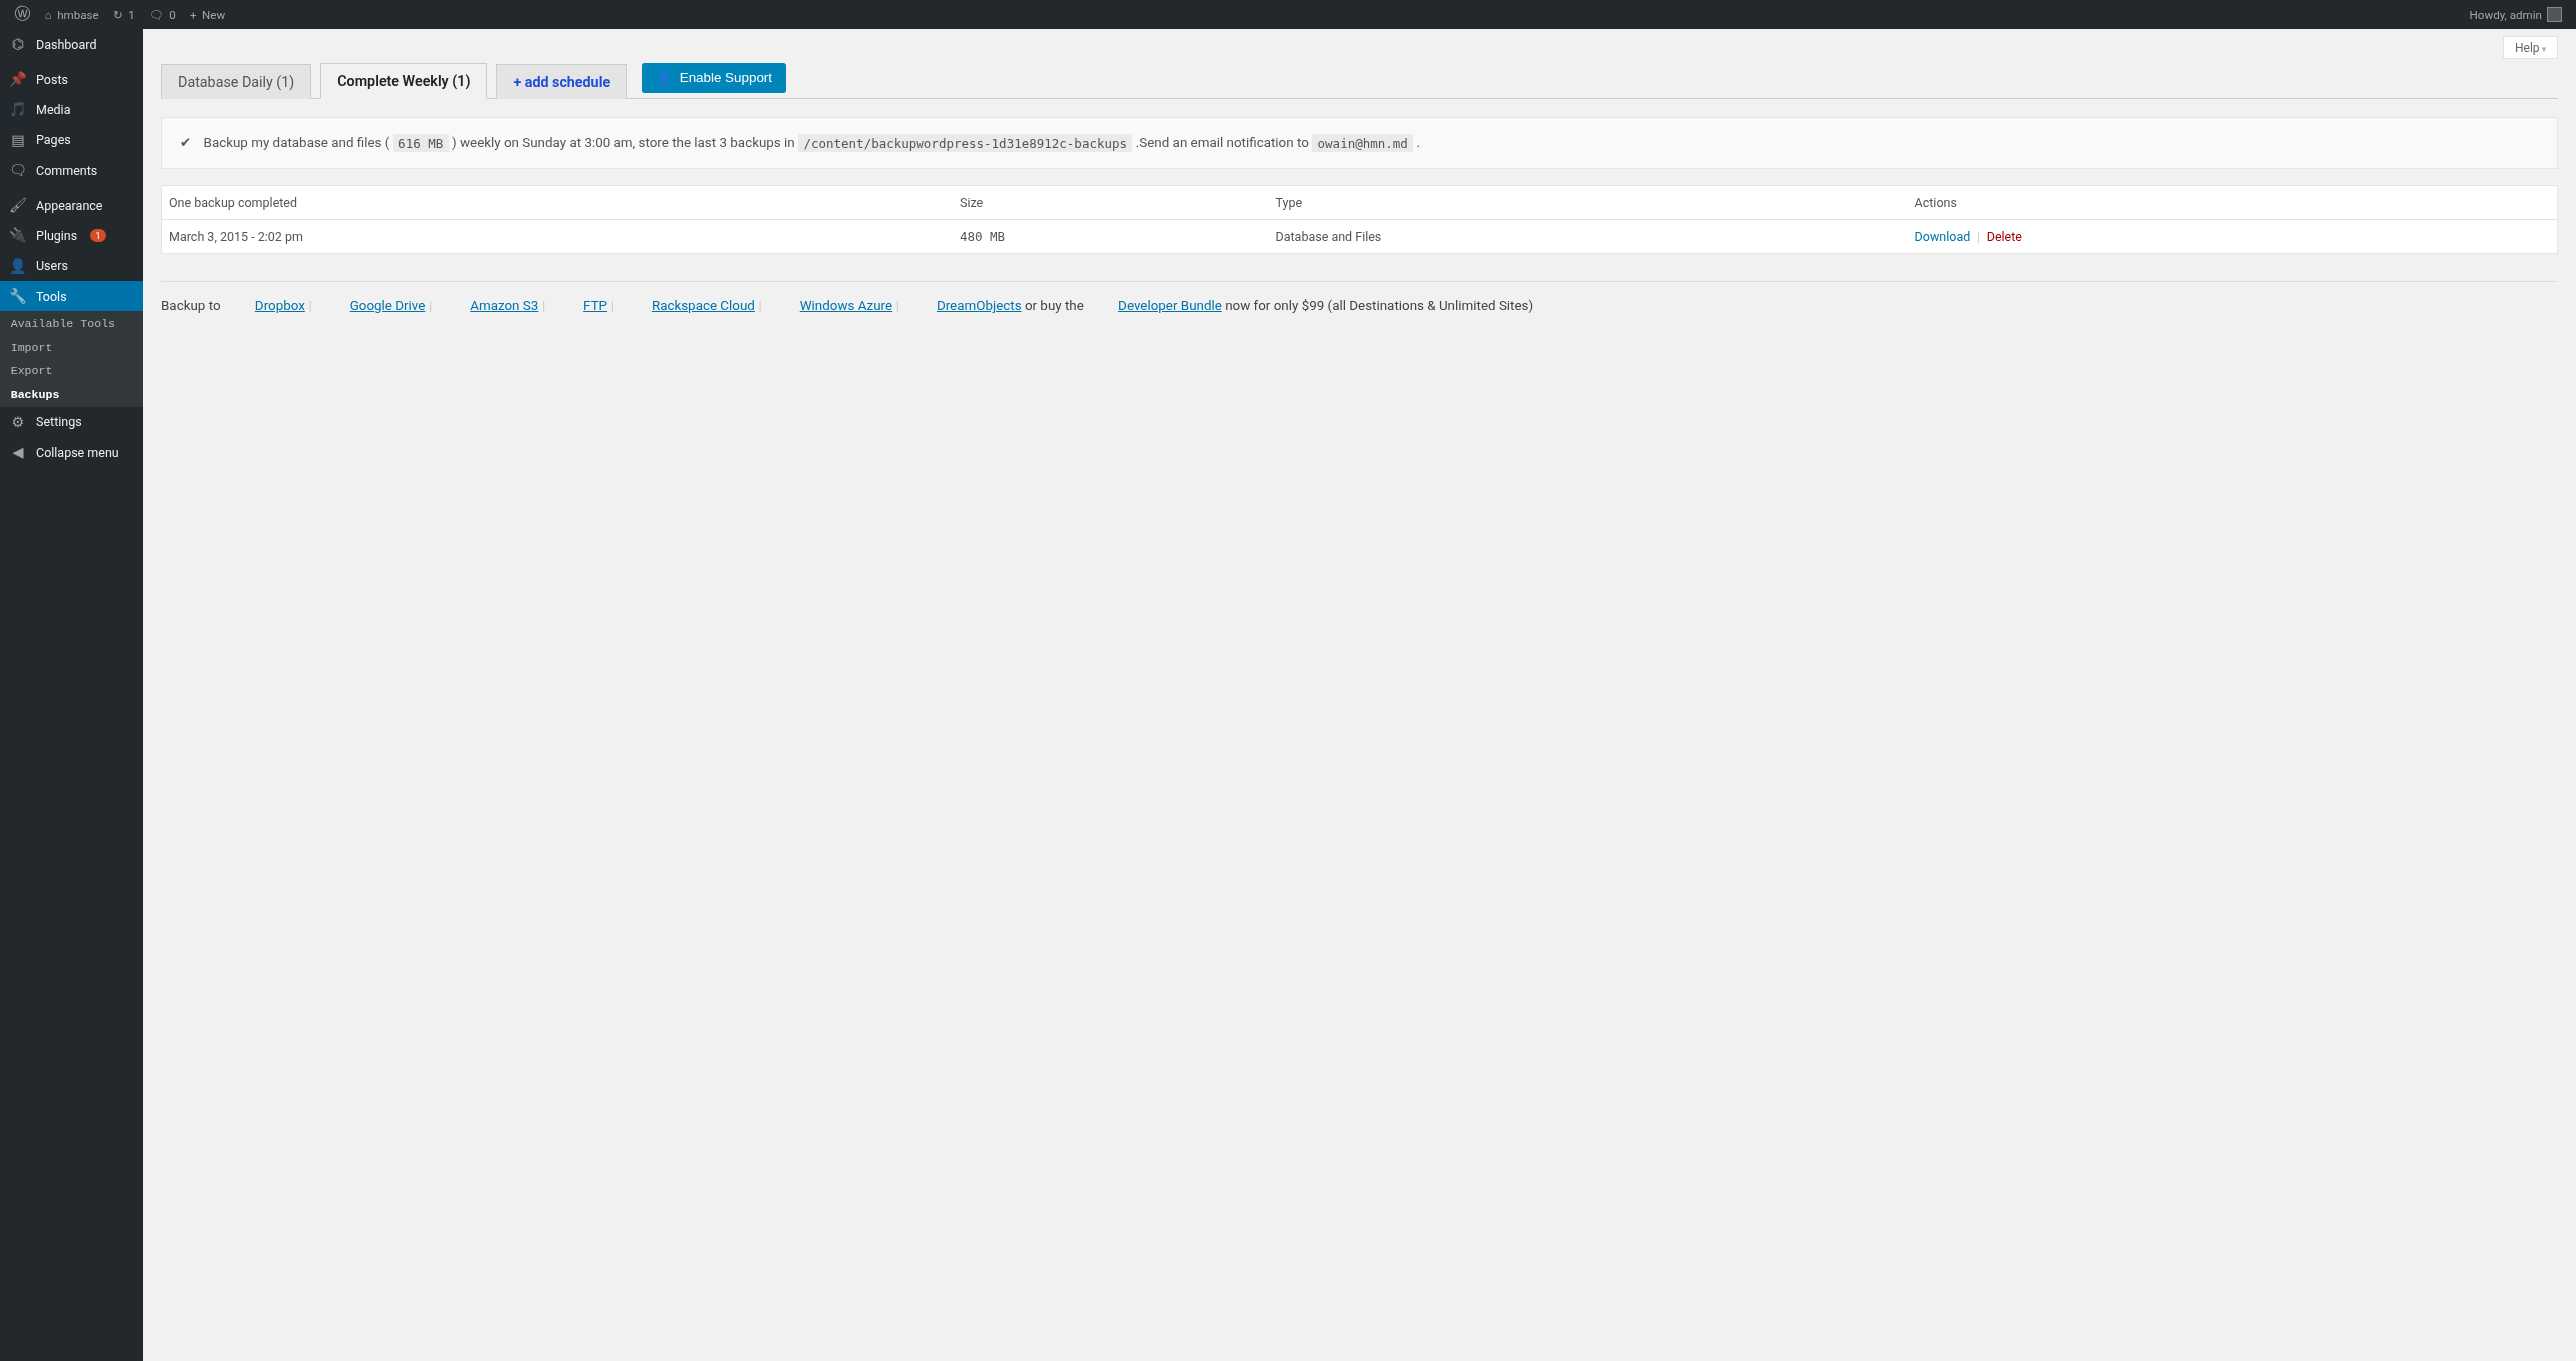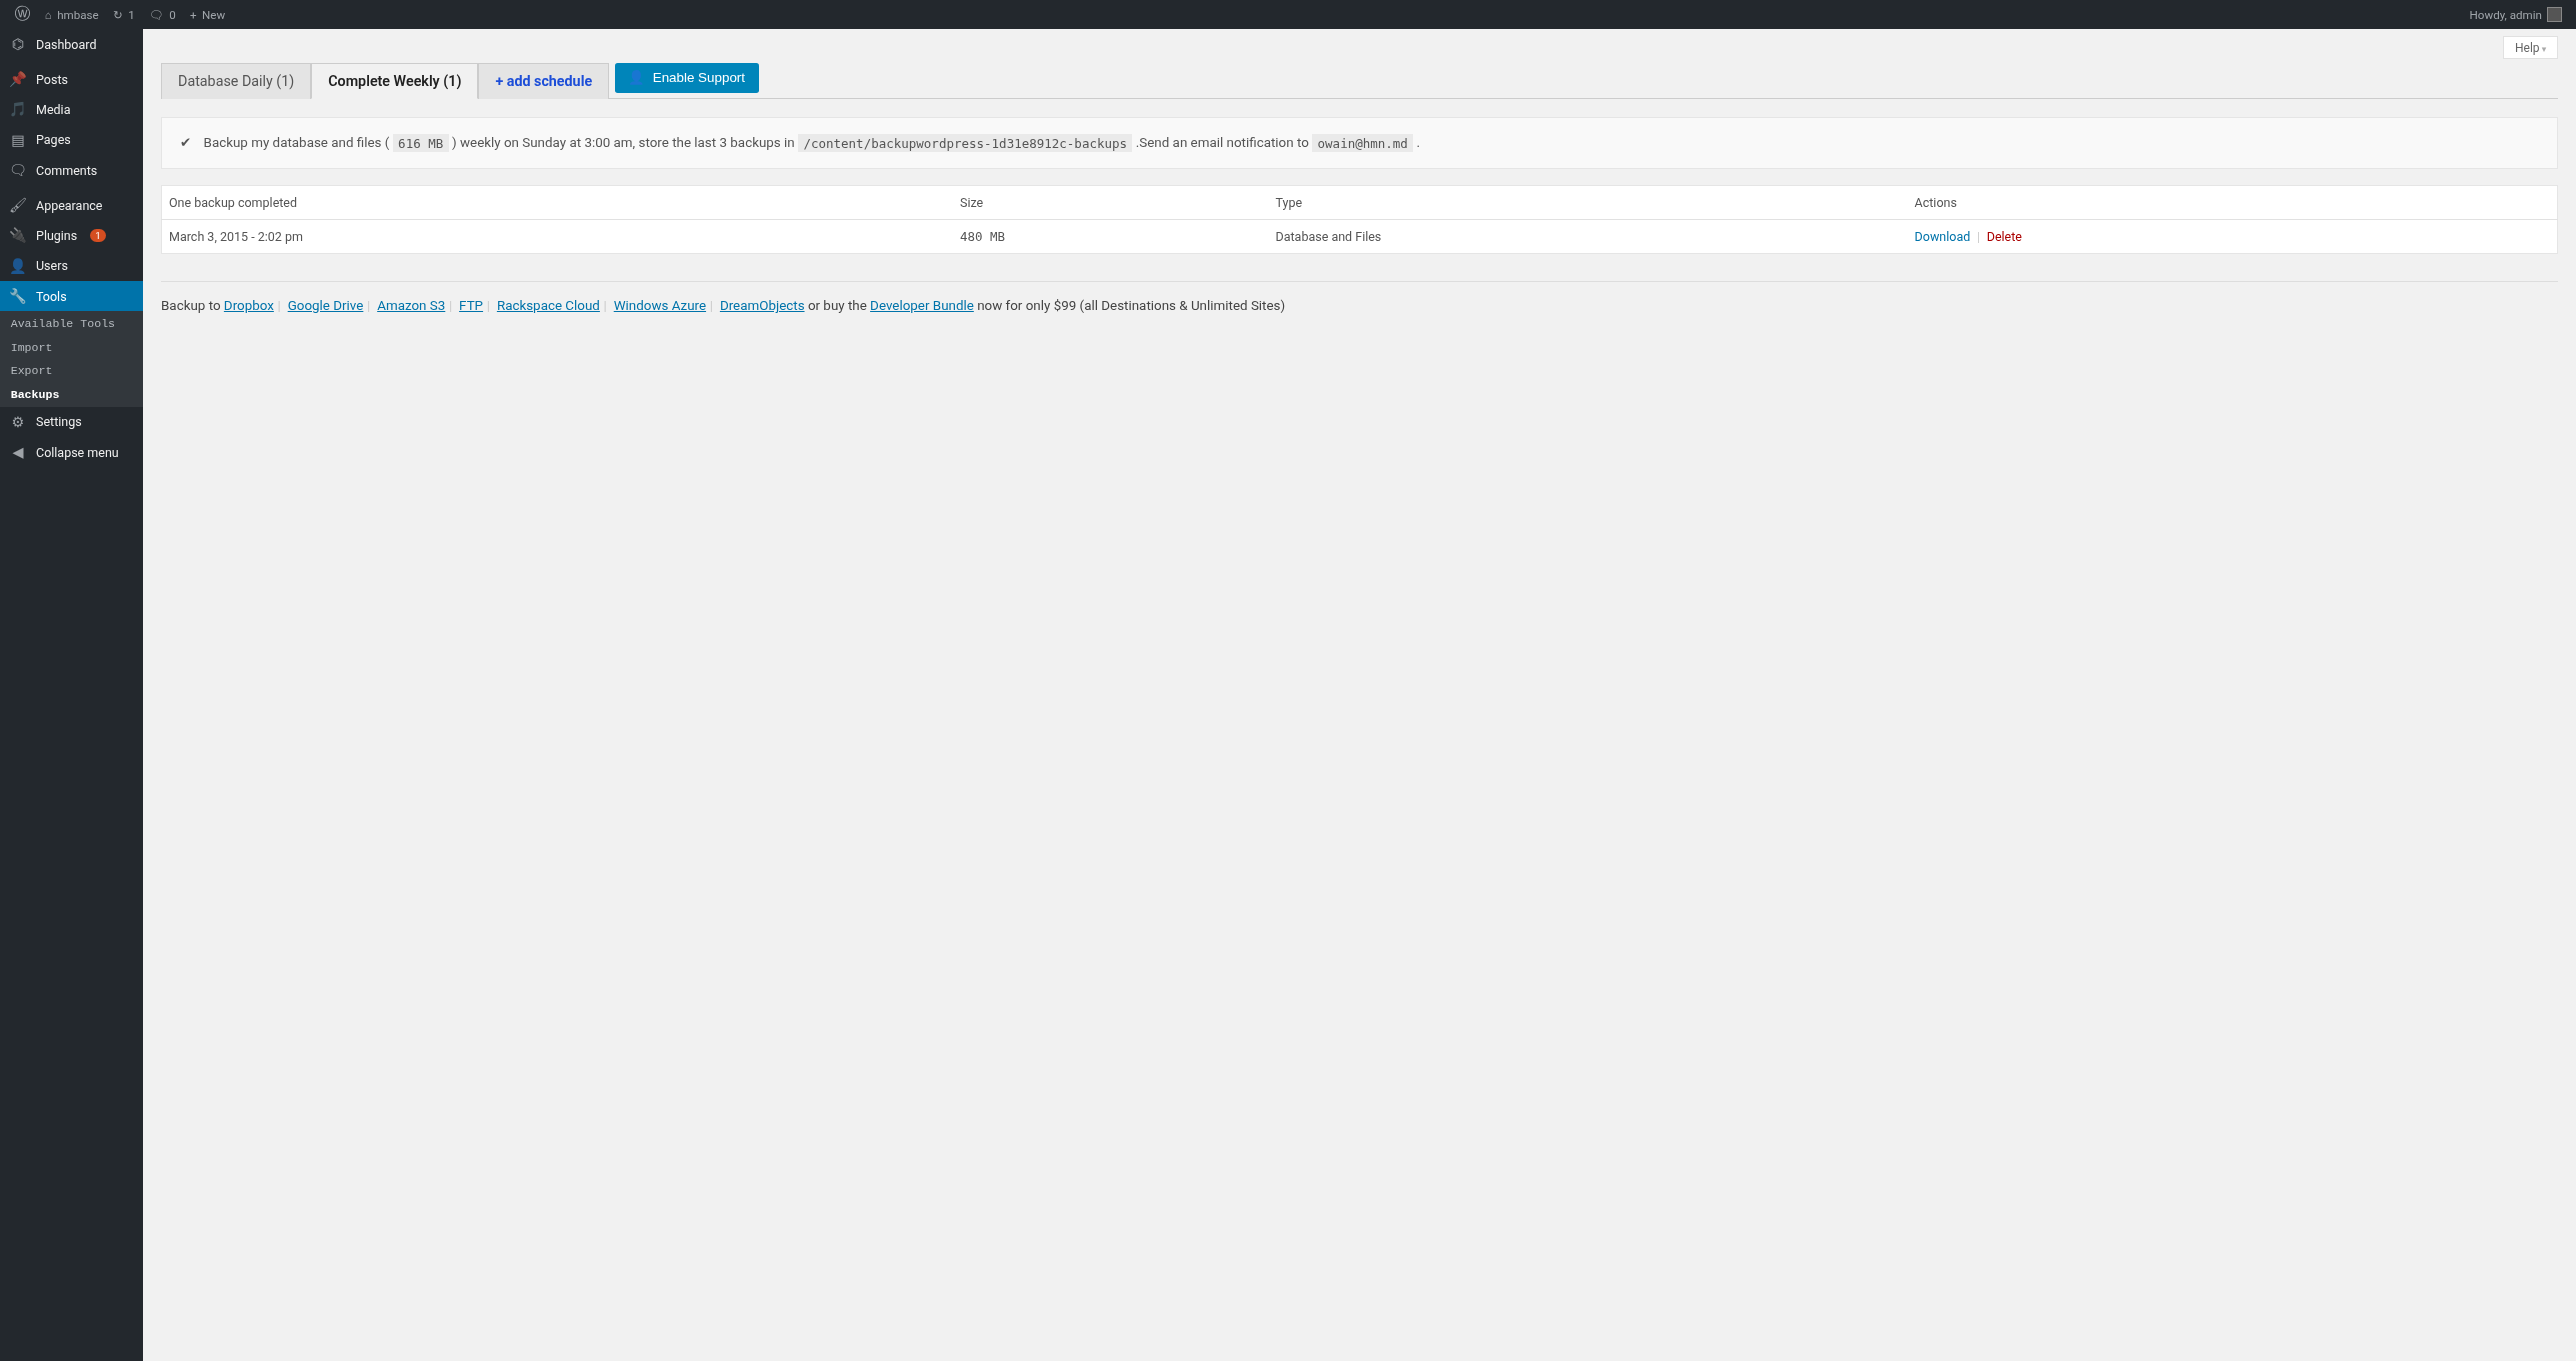--- a/index.html
+++ b/index.html
@@ -25,21 +25,21 @@
 .sidebar-item.active .sidebar-icon { color: #fff; }
 .badge { background: #d54e21; color: #fff; border-radius: 9px; padding: 0.9px 5.4px; font-size: 9.8px; margin-left: 3.6px; }
 .sidebar-sep { margin-top: 4.5px; }
 
 
 .main { flex: 1; padding: 9px 18px 36px 18px; position: relative; }
 .help-tab { position: absolute; top: 7.2px; right: 18px; border: 0.9px solid #e1e1e1; background: #fff; padding: 3.6px 10.7px; font-size: 12px; color: #666; cursor: pointer; }
 .help-tab::after { content: " ▾"; color: #aaa; font-size: 9px; }
 
 
-.tab-row { display: flex; gap: 0; border-bottom: 0.9px solid #ccc; padding-top: 25px; }
+.tab-row { display: flex; align-items: center; gap: 9px; border-bottom: 0.9px solid #ccc; padding-top: 25px; }
 .tab { background: #e4e4e4; border: 0.9px solid #ccc; border-bottom: none; padding: 9px 16px; font-size: 14.3px; color: #555; cursor: pointer; margin-bottom: -0.9px; }
 .tab.active { background: #f1f1f1; color: #222; font-weight: 600; border-bottom: 0.9px solid #f1f1f1; }
 .tab.add { color: #1d4ed8; font-weight: bold; }
 .enable-support { background: #0085ba; color: #fff; border: none; padding: 7.2px 14.3px; font-size: 13.4px; display: flex; align-items: center; gap: 7.2px; cursor: pointer; margin-left: 5.4px; margin-bottom: 5.4px; border-radius: 2.7px; }
 
 
 .desc-box { background: #f9f9f9; border: 0.9px solid #e5e5e5; margin-top: 18px; padding: 14.3px 18px; font-size: 13.4px; line-height: 1.6; color: #555; }
 .desc-box .check { margin-right: 9px; }
 .code { font-family: Consolas, Monaco, monospace; background: #eaeaea; padding: 1.8px 5.4px; font-size: 12.5px; }
 .desc-links { margin-top: 5.4px; font-size: 11.6px; margin-left: 23px; }
@@ -54,21 +54,21 @@
 .bk-table td .link { color: #0073aa; cursor: pointer; }
 .bk-table td .del { color: #a00; cursor: pointer; }
 .mono { font-family: Consolas, Monaco, monospace; }
 
 .rate-line { margin-top: 12.5px; font-style: italic; font-size: 12.5px; color: #555; }
 .rate-line a { color: #0073aa; text-decoration: underline; }
 
 .hr { border-top: 0.9px solid #ddd; margin: 27px 0 16px; }
 
 .dest-line { font-size: 13.4px; color: #444; }
-.dest-line a { color: #0073aa; text-decoration: underline; }
+.dest-line a { color: #0073aa; text-decoration: underline; margin-left: 31px; }
 
 .footer { position: absolute; bottom: 12.5px; left: 18px; right: 18px; display: flex; justify-content: space-between; font-size: 12.5px; font-style: italic; color: #555; }
 .footer a { color: #0073aa; }
 .footer .ver { font-style: normal; }
 </style>
 </head>
 <body>
 
 <div class="admin-bar">
   <div class="admin-bar-left">

